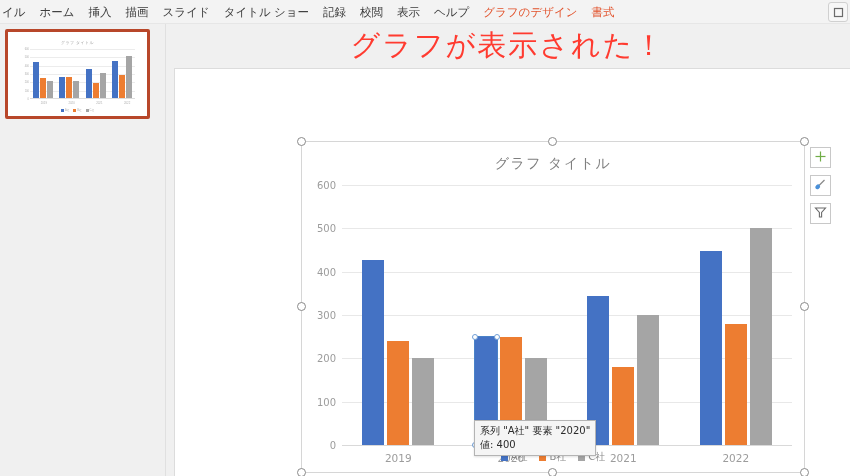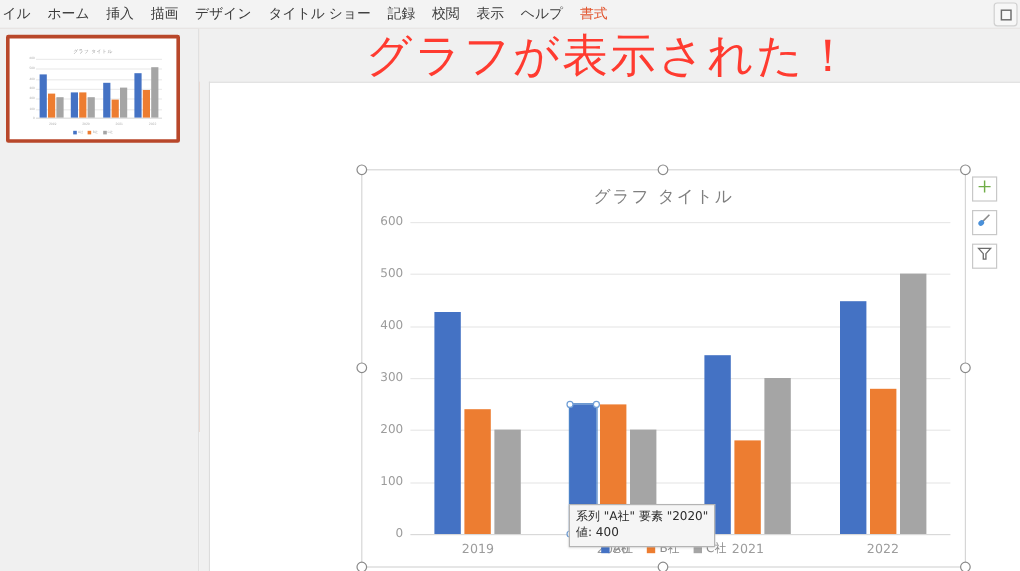--- a/index.html
+++ b/index.html
@@ -77,21 +77,21 @@
     position: absolute; left: 166px; top: 24px;
     width: 684px; height: 452px;
     background: #f0f0f0;
   }
   #red-banner {
     position: absolute; left: 0; top: 0; width: 684px; height: 44px;
     display: flex; align-items: center; justify-content: center;
     background: #f0f0f0;
   }
   #red-banner-text {
-    color: #ff3b30; font-size: 38px; letter-spacing: 2px;
+    color: #ff3b30; font-size: 29px; letter-spacing: 2px;
     font-family: "DejaVu Sans", sans-serif;
     white-space: nowrap;
   }
   #slide {
     position: absolute; left: 8px; top: 44px;
     width: 676px; height: 408px;
     background: #ffffff;
     border-left: 1px solid #dcdcdc;
     border-top: 1px solid #dcdcdc;
   }
@@ -190,26 +190,27 @@
 <body>
 
 <div id="app">
 
   <div id="ribbon">
     <div id="ribbon-tabs" style="display:flex;align-items:center;">
         <div class="rtab clipped">イル</div>
         <div class="rtab">ホーム</div>
         <div class="rtab">挿入</div>
         <div class="rtab">描画</div>
-        <div class="rtab">デザイン</div>
+        <div class="rtab">スライド</div>
         <div class="rtab">タイトル ショー</div>
         <div class="rtab">記録</div>
         <div class="rtab">校閲</div>
         <div class="rtab">表示</div>
         <div class="rtab">ヘルプ</div>
+        <div class="rtab contextual">グラフのデザイン</div>
         <div class="rtab contextual">書式</div>
       </div>
     <div id="ribbon-right">
       <span>
         <svg width="11" height="11" viewBox="0 0 11 11">
           <rect x="1.5" y="1.5" width="8" height="8" fill="none" stroke="#6b6b6b" stroke-width="1.2"></rect>
         </svg>
       </span>
     </div>
   </div>

